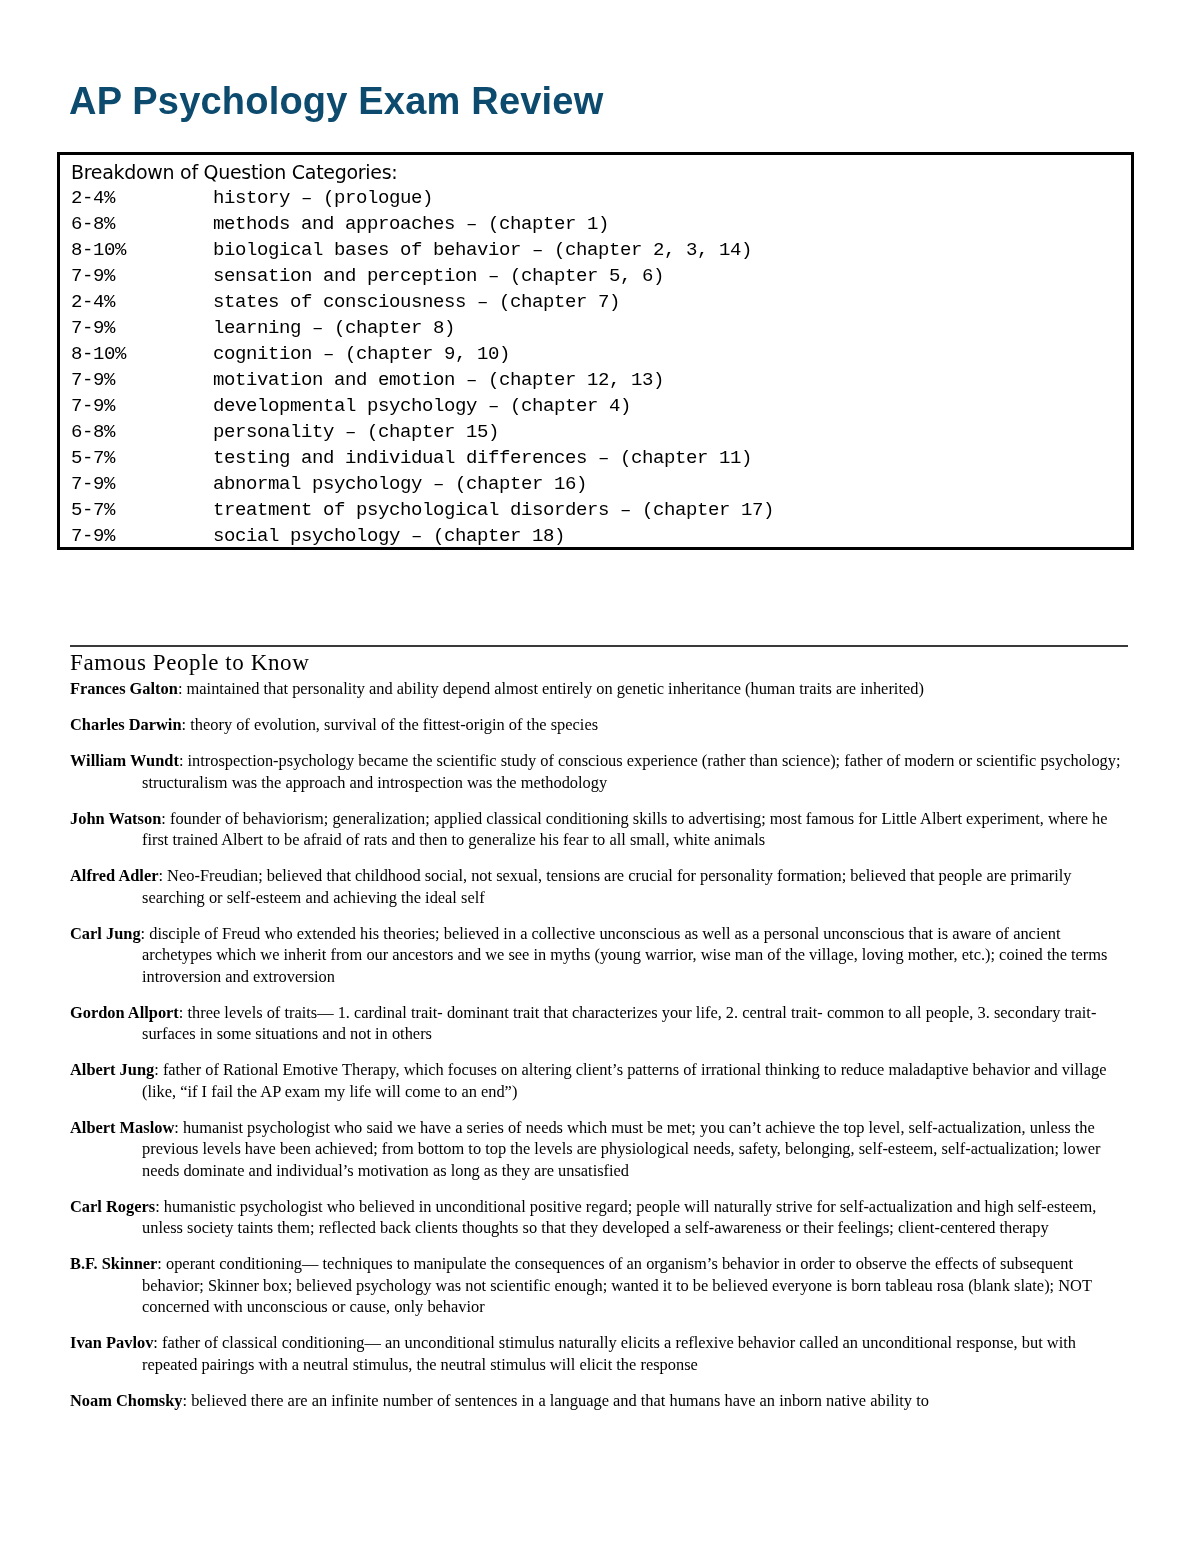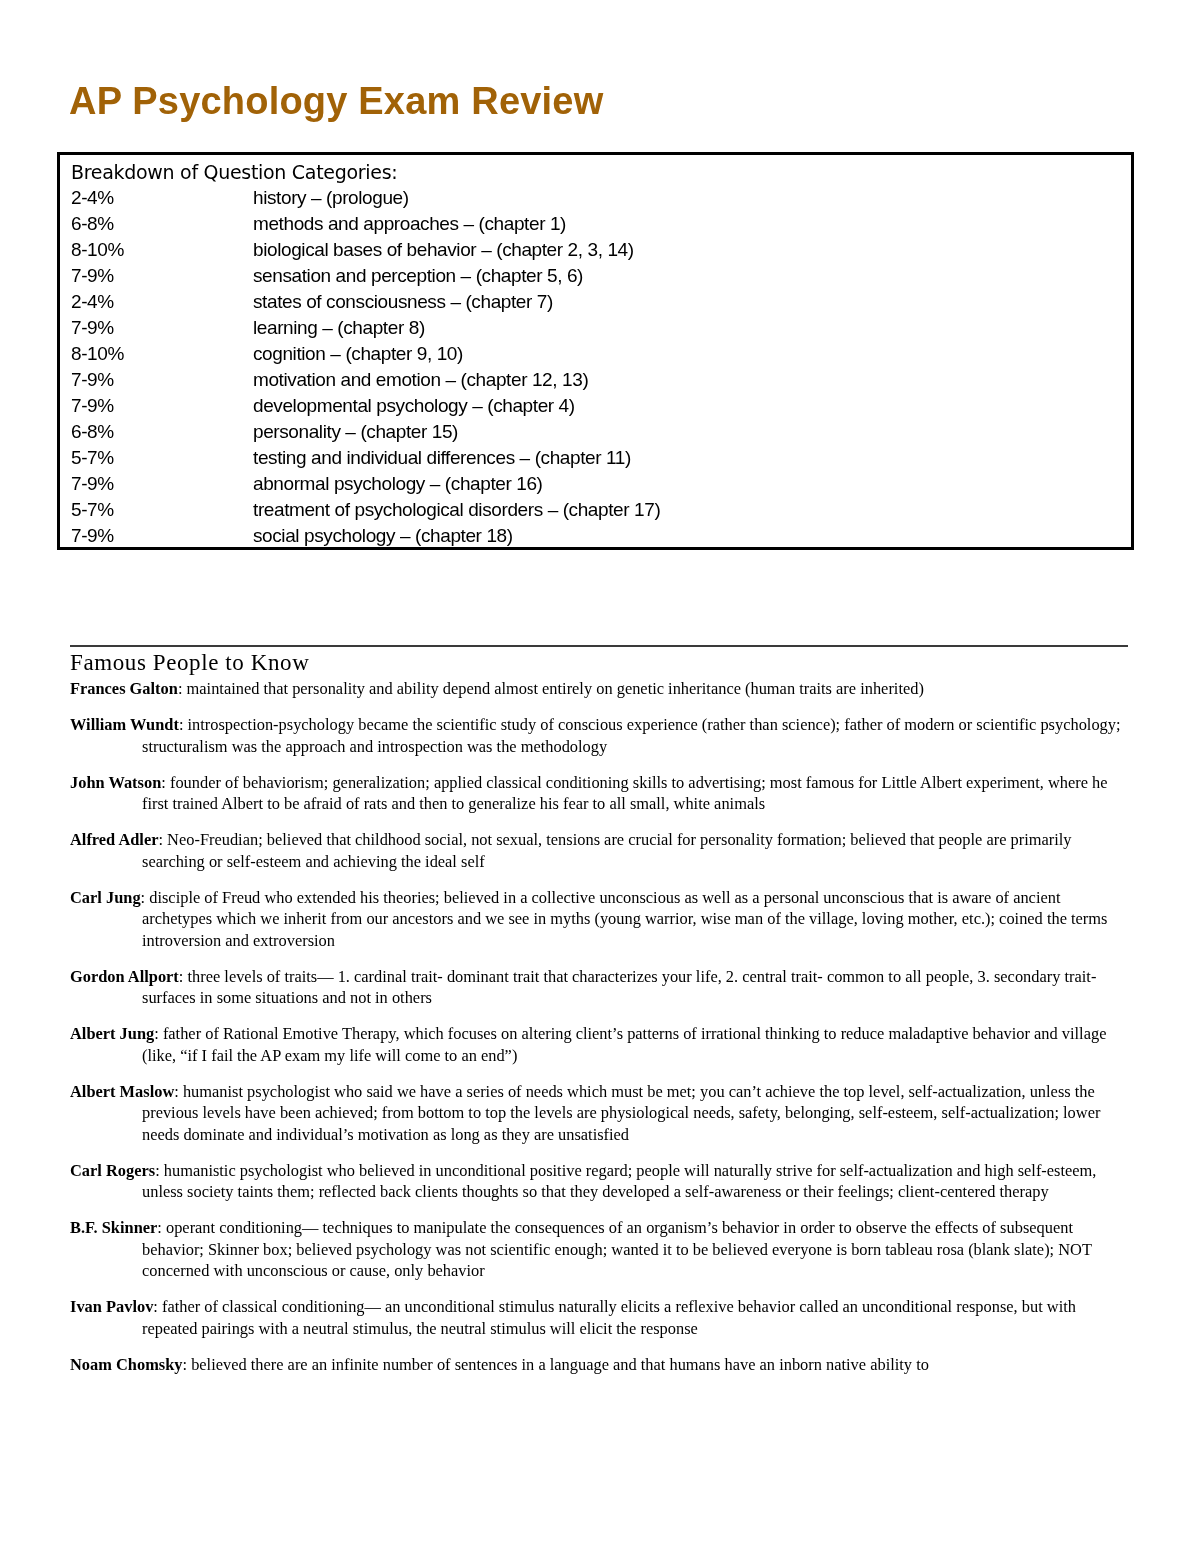--- a/index.html
+++ b/index.html
@@ -17,21 +17,21 @@
     .page-title {
       position: absolute;
       left: 69px;
       top: 78px;
       margin: 0;
       font-family: "Liberation Sans", sans-serif;
       font-weight: bold;
       font-size: 38px;
       letter-spacing: 0.2px;
       line-height: 46px;
-      color: #a16207;
+      color: #0c4a6e;
     }
     .breakdown-box {
       position: absolute;
       left: 57px;
       top: 152px;
       width: 1071px;
       height: 392px;
       border: 3px solid #000;
       padding: 0;
       box-sizing: content-box;
@@ -49,26 +49,25 @@
       position: absolute;
       left: 11px;
       top: 30px;
       margin: 0;
       padding: 0;
       list-style: none;
     }
     .breakdown-row {
       height: 26px;
       line-height: 26px;
-      font-family: Liberation Sans, sans-serif;
+      font-family: Liberation Mono, monospace;
       font-size: 19px;
       letter-spacing: -0.4px;
       white-space: nowrap;
       display: flex;
-      gap: 40px;
     }
     .breakdown-pct {
       width: 142px;
       display: inline-block;
     }
     .breakdown-topic {
       display: inline-block;
     }
     .section-rule {
       position: absolute;
@@ -177,20 +176,21 @@
         <span class="breakdown-topic">social psychology – (chapter 18)</span>
       </li>
   </ul>
 </div>
 
 <div class="section-rule"></div>
 <h2 class="section-title">Famous People to Know</h2>
 
 <ul class="people-list">
   <li class="person"><span class="person-name">Frances Galton</span><span class="person-desc">: maintained that personality and ability depend almost entirely on genetic inheritance (human traits are inherited)</span></li>
+  <li class="person"><span class="person-name">Charles Darwin</span><span class="person-desc">: theory of evolution, survival of the fittest-origin of the species</span></li>
   <li class="person"><span class="person-name">William Wundt</span><span class="person-desc">: introspection-psychology became the scientific study of conscious experience (rather than science); father of modern or scientific psychology; structuralism was the approach and introspection was the methodology</span></li>
   <li class="person"><span class="person-name">John Watson</span><span class="person-desc">: founder of behaviorism; generalization; applied classical conditioning skills to advertising; most famous for Little Albert experiment, where he first trained Albert to be afraid of rats and then to generalize his fear to all small, white animals</span></li>
   <li class="person"><span class="person-name">Alfred Adler</span><span class="person-desc">: Neo-Freudian; believed that childhood social, not sexual, tensions are crucial for personality formation; believed that people are primarily searching or self-esteem and achieving the ideal self</span></li>
   <li class="person"><span class="person-name">Carl Jung</span><span class="person-desc">: disciple of Freud who extended his theories; believed in a collective unconscious as well as a personal unconscious that is aware of ancient archetypes which we inherit from our ancestors and we see in myths (young warrior, wise man of the village, loving mother, etc.); coined the terms introversion and extroversion</span></li>
   <li class="person"><span class="person-name">Gordon Allport</span><span class="person-desc">: three levels of traits— 1. cardinal trait- dominant trait that characterizes your life, 2. central trait- common to all people, 3. secondary trait- surfaces in some situations and not in others</span></li>
   <li class="person"><span class="person-name">Albert Jung</span><span class="person-desc">: father of Rational Emotive Therapy, which focuses on altering client’s patterns of irrational thinking to reduce maladaptive behavior and village (like, “if I fail the AP exam my life will come to an end”)</span></li>
   <li class="person"><span class="person-name">Albert Maslow</span><span class="person-desc">: humanist psychologist who said we have a series of needs which must be met; you can’t achieve the top level, self-actualization, unless the previous levels have been achieved; from bottom to top the levels are physiological needs, safety, belonging, self-esteem, self-actualization; lower needs dominate and individual’s motivation as long as they are unsatisfied</span></li>
   <li class="person"><span class="person-name">Carl Rogers</span><span class="person-desc">: humanistic psychologist who believed in unconditional positive regard; people will naturally strive for self-actualization and high self-esteem, unless society taints them; reflected back clients thoughts so that they developed a self-awareness or their feelings; client-centered therapy</span></li>
   <li class="person"><span class="person-name">B.F. Skinner</span><span class="person-desc">: operant conditioning— techniques to manipulate the consequences of an organism’s behavior in order to observe the effects of subsequent behavior; Skinner box; believed psychology was not scientific enough; wanted it to be believed everyone is born tableau rosa (blank slate); NOT concerned with unconscious or cause, only behavior</span></li>
   <li class="person"><span class="person-name">Ivan Pavlov</span><span class="person-desc">: father of classical conditioning— an unconditional stimulus naturally elicits a reflexive behavior called an unconditional response, but with repeated pairings with a neutral stimulus, the neutral stimulus will elicit the response</span></li>

